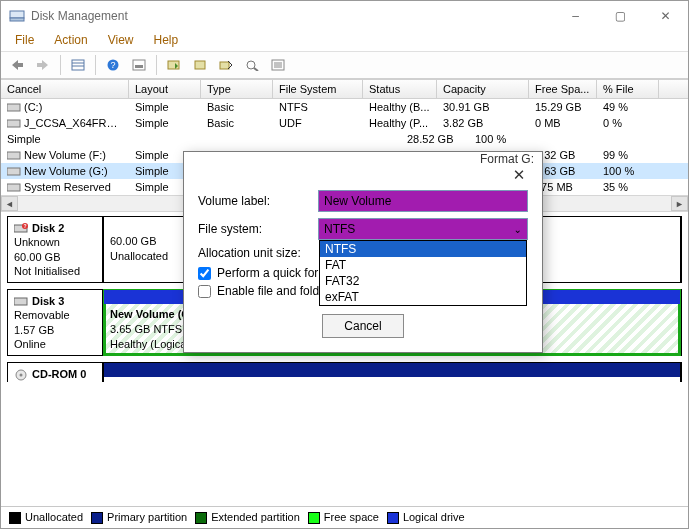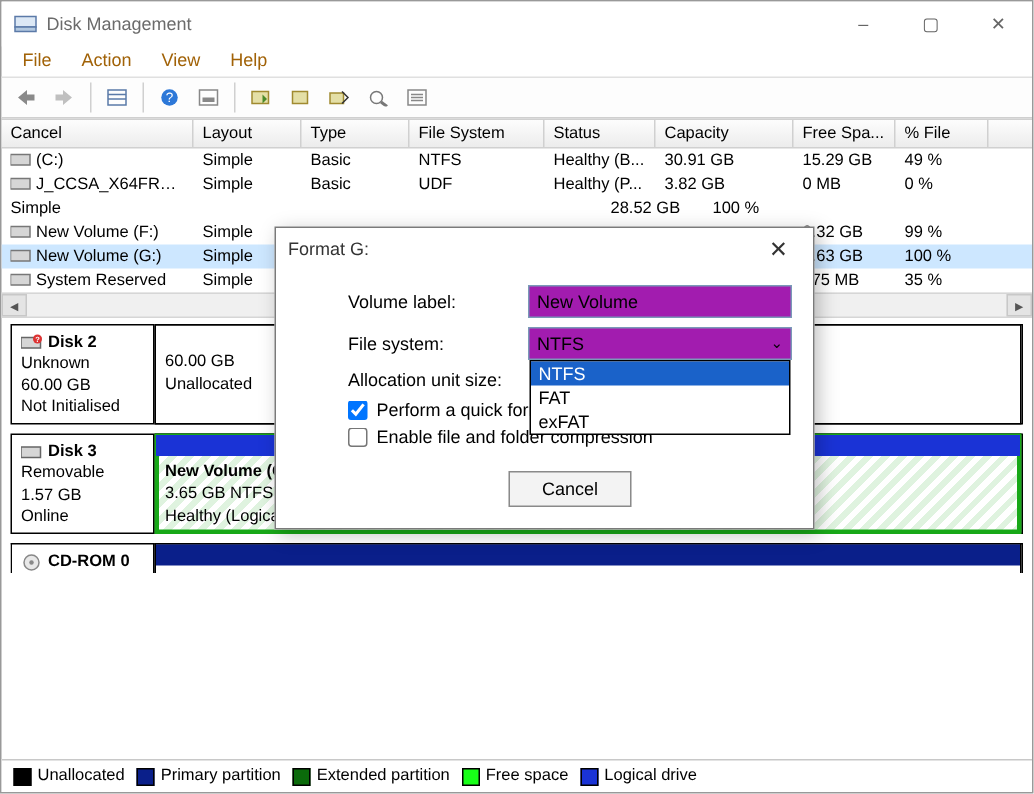--- a/index.html
+++ b/index.html
@@ -115,25 +115,25 @@
   }
   .legend .sw { width:12px; height:12px; display:inline-block; border:1px solid #000; vertical-align:middle; margin-right:4px; }
   
   .overlay {
     position:absolute; left:182px; top:150px; width:360px;
     background:#fff; border:1px solid #7a7a7a;
     box-shadow:3px 3px 12px rgba(0,0,0,.25);
     z-index:50;
   }
   .dlg-title {
-    height:28px; display:flex; align-items:center; padding:0 8px;
-    font-size:12px; color:#333;
+    height:28px; display:flex; align-items:flex-end; padding:0 8px;
+    font-size:12px; color:#333;flex-direction:column;
   }
   .dlg-title .x { margin-left:auto; font-size:15px; color:#333; width:30px; text-align:center; }
-  .dlg-body { padding: 4px 14px 14px 14px; font-size:12px;margin-left:34px; }
+  .dlg-body { padding: 4px 14px 14px 14px; font-size:12px; }
   .frow { display:flex; align-items:center; margin:6px 0; }
   .flabel { width:120px; color:#000; }
   .fctrl { flex:1; }
   .textbox, .selectbox {
     width:100%; height:22px; border:1px solid #7a99b8; padding:2px 5px;
     font-size:12px; background:#a21caf;
   }
   .selectbox { position:relative; display:flex; align-items:center; }
   .selectbox .caret { margin-left:auto; font-size:10px; }
   .dropdown {
@@ -425,20 +425,21 @@
     </div>
     <div class="frow">
       <div class="flabel">File system:</div>
       <div class="fctrl">
         <div class="selectbox">
           <span>NTFS</span>
           <span class="caret">⌄</span>
           <div class="dropdown" id="fs-dropdown">
               <div class="opt sel">NTFS</div>
               <div class="opt">FAT</div>
+              <div class="opt">FAT32</div>
               <div class="opt">exFAT</div>
             </div>
         </div>
       </div>
     </div>
     <div class="frow">
       <div class="flabel">Allocation unit size:</div>
       <div class="fctrl"></div>
     </div>
     <div class="chkrow">

